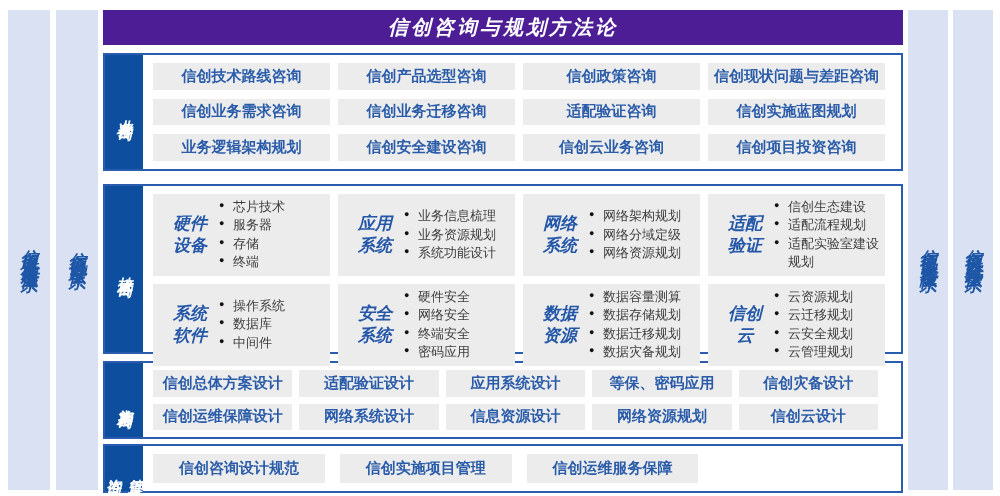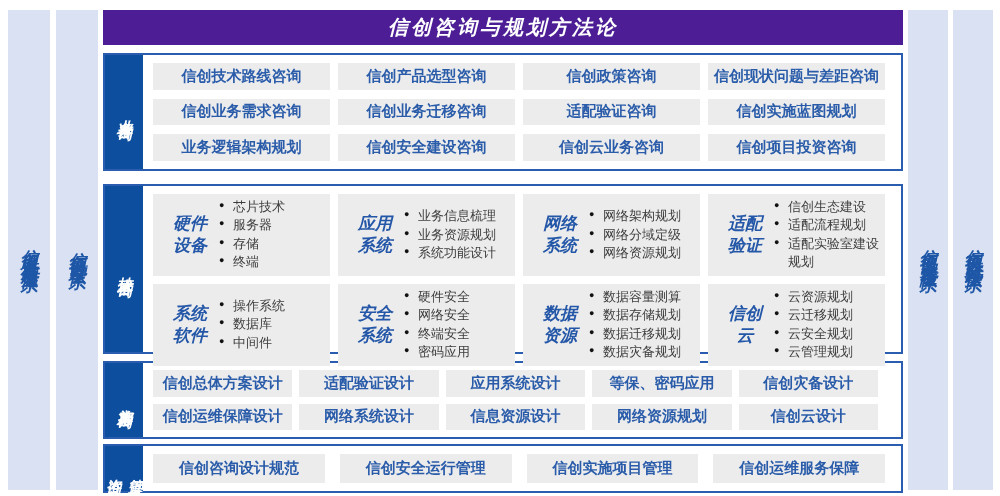--- a/index.html
+++ b/index.html
@@ -210,21 +210,20 @@
       </div>
     </div>
 
     <div class="section" id="sec-management">
       <div class="slabel">
         <span class="vtext">咨询</span>
         <span class="vtext">管理</span>
       </div>
       <div class="grid">
         <div class="btn">信创咨询设计规范</div>
-        <div class="btn">信创安全运行管理</div>
         <div class="btn">信创实施项目管理</div>
         <div class="btn">信创运维服务保障</div>
       </div>
     </div>
 
   </div>
 
   <div class="vbar" id="rbar1">
     <span class="vtext">信创项目安全保障体系</span>
   </div>

